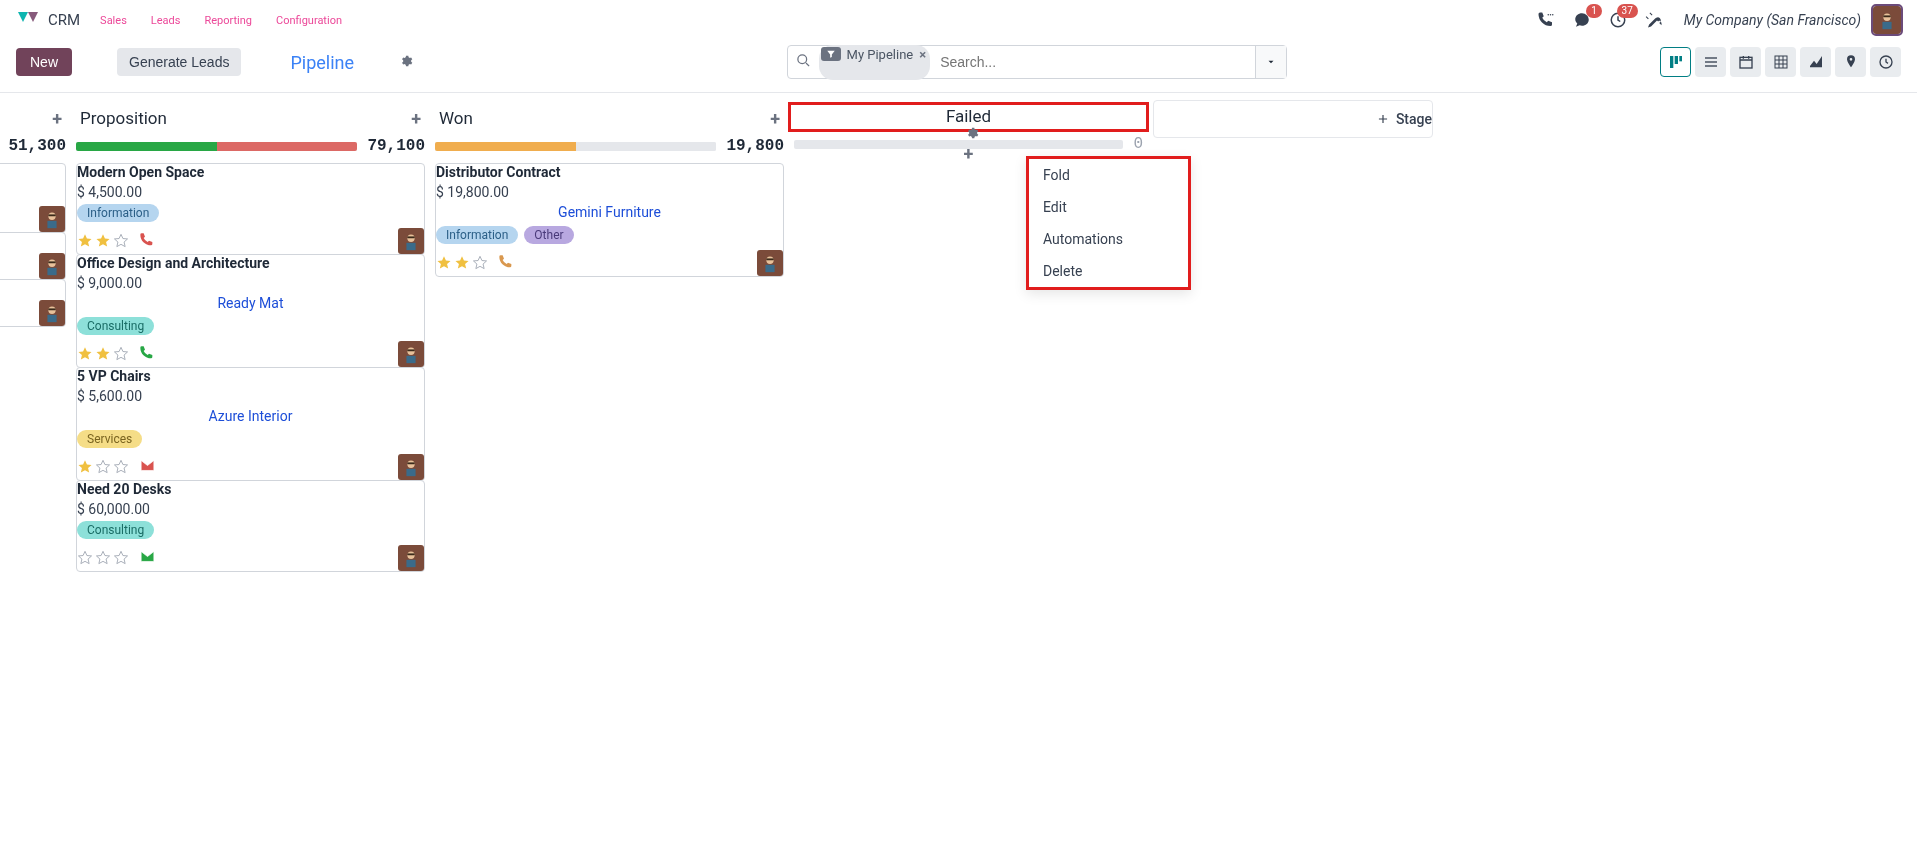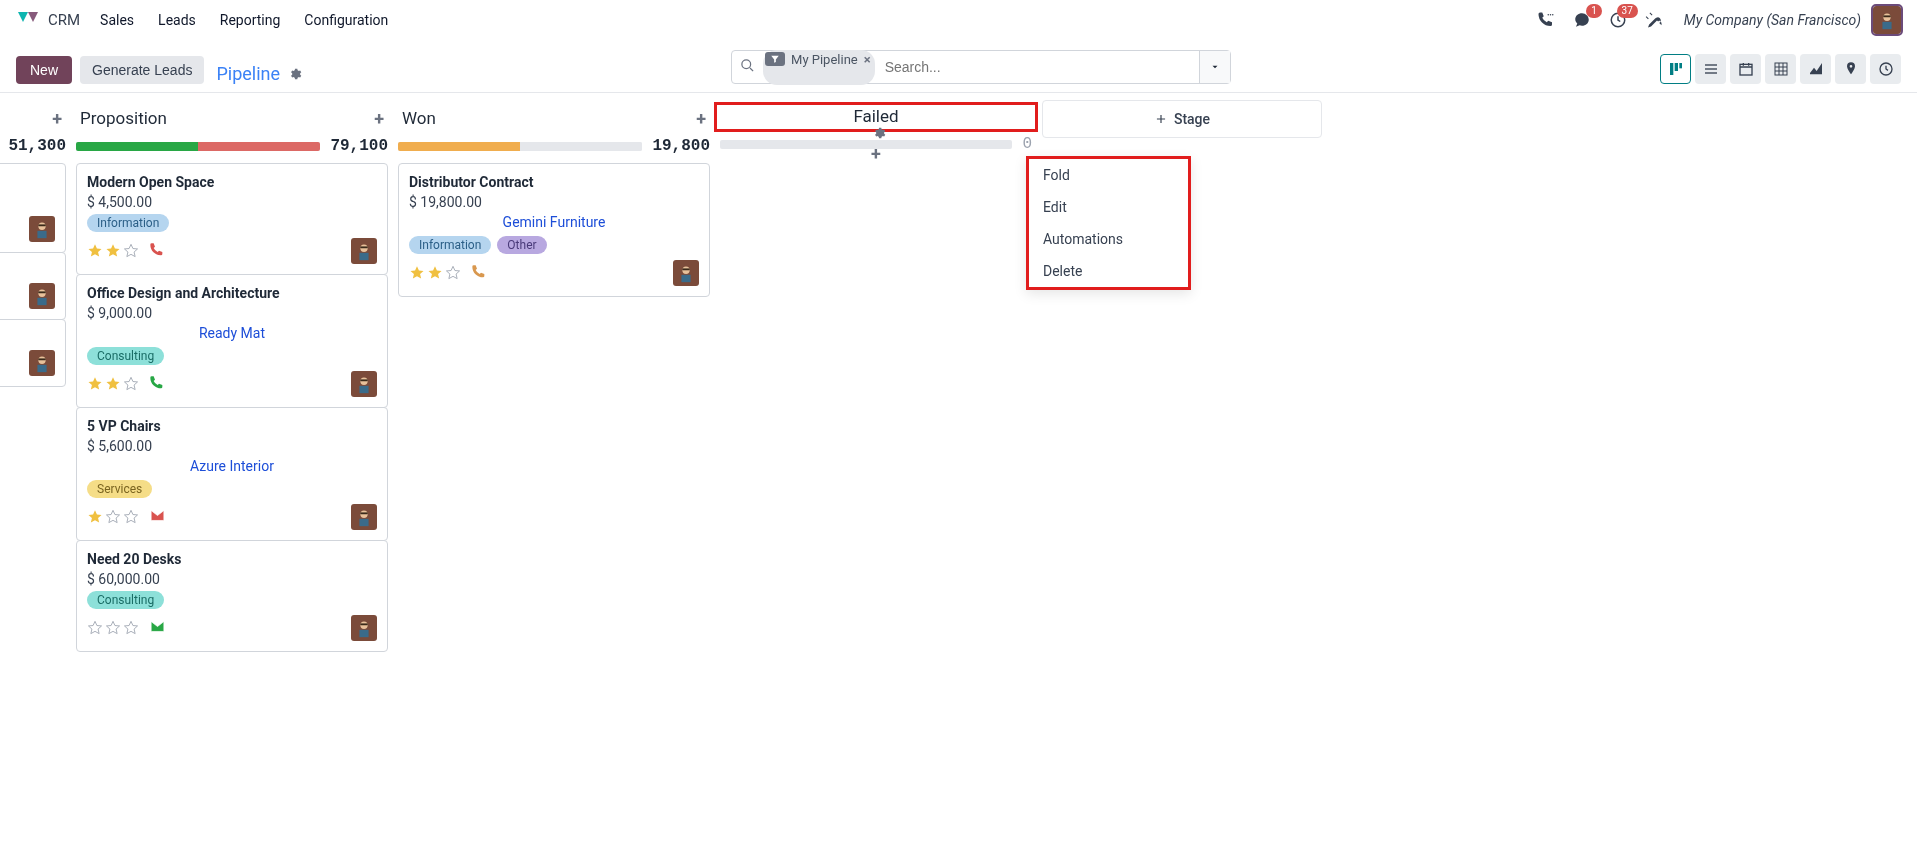--- a/index.html
+++ b/index.html
@@ -1,88 +1,88 @@
 <!DOCTYPE html>
 <html><head>
 <meta charset="utf-8">
 <style>
 * { box-sizing: border-box; margin: 0; padding: 0; }
 body { font-family: -apple-system, BlinkMacSystemFont, "Segoe UI", Roboto, sans-serif; font-size: 14px; color: #1f2937; background: #fff; overflow-x: hidden; }
 .topnav { display: flex; align-items: center; height: 40px; padding: 13px 16px; border-bottom: 0; }
 .logo { width: 24px; height: 24px; margin-right: 8px; }
 .logo svg { width: 100%; height: 100%; }
 .topnav .brandlink { font-size: 15px; margin-right: 20px; color: #374151; }
-.topnav .navlink { font-size: 14px; margin-right: 24px; color: #0f172a; cursor: pointer; }
+.topnav .navlink { font-size: 11px; margin-right: 24px; color: #ec4899; cursor: pointer; }
 .topnav .spacer { flex: 1; }
 .icon-btn { position: relative; width: 24px; height: 24px; margin: 0 6px; cursor: pointer; display: flex; align-items: center; justify-content: center; color: #374151; }
 .badge { position: absolute; top: -4px; right: -8px; background: #d9534f; color: #fff; border-radius: 9px; font-size: 10px; padding: 1px 5px; line-height: 12px; }
 .company { margin: 0 12px; color: #374151; font-style: italic; }
 .avatar { width: 28px; height: 28px; border-radius: 3px; background: #7b4b3a; display: inline-flex; align-items: center; justify-content: center; }
 .avatar svg { width: 22px; height: 22px; }
 .avatar.outlined { outline: 2px solid #6b4b7a; }
 
-.toolbar { display: flex; align-items: flex-end; height: 52px; padding: 0 16px 8px; }
+.toolbar { display: flex; align-items: center; height: 52px; padding: 0 16px 8px; gap: 37px; }
 .btn-primary { background: #71435a; color: #fff; border: none; border-radius: 4px; padding: 6px 14px; font-size: 14px; cursor: pointer; margin-right: 8px; }
 .btn-secondary { background: #e5e7eb; color: #374151; border: none; border-radius: 4px; padding: 6px 12px; font-size: 14px; cursor: pointer; margin-right: 12px; }
 .breadcrumb { font-size: 18px; color: #3b82f6; margin-right: 8px; }
 .gear-small { color: #6b7280; cursor: pointer; }
 .toolbar .spacer { flex: 1; }
 
 .searchbox { display: flex; align-items: center; border: 1px solid #d1d5db; border-radius: 4px; height: 34px; background: #fff; width: 500px; }
 .searchbox .mag { padding: 0 8px; color: #6b7280; }
 .searchbox .chip { display: flex; align-items: center; background: #e5e7eb; border-radius: 14px; padding: 2px 4px 18px 2px; margin-right: 6px; font-size: 13px; color: #4b5563; }
 .searchbox .chip .filtericon { background: #6b7280; color: #fff; border-radius: 3px; padding: 2px 5px; margin-right: 6px; display: inline-flex; }
 .searchbox .chip .x { margin-left: 6px; color: #6b7280; cursor: pointer; font-weight: bold; }
 .searchbox input { border: none; outline: none; flex: 1; font-size: 14px; padding: 4px; color: #374151; }
 .searchbox .dd { border-left: 1px solid #d1d5db; padding: 0 10px; height: 100%; display: flex; align-items: center; cursor: pointer; background: #f8f9fa;}
 
 .viewswitch { display: flex; gap: 4px; margin-left: auto; }
 .viewbtn { width: 31px; height: 30px; border: 1px solid transparent; border-radius: 4px; display: flex; align-items: center; justify-content: center; cursor: pointer; color: #374151; background:#e9ecef;}
 .viewbtn.active { border-color: #017e84; background: #fff; color:#017e84;}
 .divider { height: 1px; background: #e5e7eb; width: 100%; }
 
 .board { display: flex; padding: 10px 16px; gap: 10px; align-items: flex-start; overflow-x: auto; }
-.col { width: 312px; flex-shrink: 0; }
+.col { width: 349px; flex-shrink: 0; }
 .col.partial { width: 200px; margin-left: -150px; }
 .colhead { display: flex; align-items: center; height: 30px; padding: 0 4px; }
 .colhead .title { font-size: 17px; color: #1f2937; flex: 1; }
 .colhead .plus { color: #6b7280; cursor: pointer; font-size: 18px; font-weight: bold; }
 .colhead .gear { color: #6b7280; cursor: pointer; margin-left: 6px; }
 .highlight-box { border: 3px solid #e11d1d; padding: 1px 6px; margin: -1px -6px; flex-direction: column;}
 
 .colmeta { display: flex; align-items: center; margin: 4px 0 8px; }
 .progbar { height: 9px; border-radius: 2px; flex: 1; display: flex; overflow: hidden; background: #e5e7eb; margin-right: 10px; }
 .progseg { height: 100%; }
 .seg-green { background: #28a745; }
 .seg-red { background: #dc6965; }
 .seg-orange { background: #f0ad4e; }
 .seg-grey { background: #e5e7eb; }
 .colmeta .amount { font-weight: 700; font-size: 16px; font-family: Liberation Mono, monospace; }
 .colmeta .amount.zero { color: #9ca3af; font-weight: 400; }
 
-.card { border: 1px solid #d1d5db; border-radius: 4px; background: #fff; padding: 10px; margin-bottom: -1px; position: relative; }
+.card { border: 1px solid #d1d5db; border-radius: 4px; background: #fff; margin-bottom: -1px; position: relative; }
 .card .title { font-weight: 700; color: #1f2937; margin-bottom: 4px; font-size: 14px; }
 .card .price { color: #374151; margin-bottom: 4px; }
 .card .sub { color: #1d4ed8; margin-bottom: 6px; text-align: center; }
 .tags { display: flex; gap: 6px; margin-bottom: 6px; flex-wrap: wrap; }
 .tag { border-radius: 12px; padding: 2px 10px; font-size: 12px; }
 .tag.info { background: #b5d5ef; color: #2b5f87; }
 .tag.consulting { background: #8de0d9; color: #1a6d66; }
 .tag.services { background: #f5dd87; color: #7a6420; }
 .tag.other { background: #b8a8e0; color: #4a3a7a; }
 .cardfoot { display: flex; align-items: center; }
 .stars { display: flex; gap: 2px; }
 .star { width: 16px; height: 16px; }
 .star.fill path { fill: #f0c040; }
 .star.empty path { fill: none; stroke: #9ca3af; stroke-width: 1.3; }
 .acticon { margin-left: 10px; }
 .cardfoot .spacer { flex: 1; }
 .cardfoot .avatar { width: 26px; height: 26px; }
 
-.addstage { flex-shrink: 0; width: 280px; border: 1px solid #e5e7eb; border-radius: 4px; height: 38px; display: flex; align-items: center; justify-content: center; background: #fff; color: #374151; cursor: pointer; gap: 6px; font-weight: 500; margin-top: -3px;}
+.addstage { flex-shrink: 0; width: 280px; border: 1px solid #e5e7eb; border-radius: 4px; height: 38px; display: flex; align-items: center; justify-content: flex-end; background: #fff; color: #374151; cursor: pointer; gap: 6px; font-weight: 500; margin-top: -3px;}
 
 .dropdown-menu { position: absolute; background: #fff; border: 1px solid #d1d5db; box-shadow: 0 4px 12px rgba(0,0,0,.1); width: 165px; z-index: 20; }
 .dropdown-menu.highlighted { border: 3px solid #e11d1d; }
 .dropdown-item { padding: 8px 14px; cursor: pointer; color: #374151; }
 </style>
 </head>
 <body>
 
 <div class="topnav">
   <span class="logo">

